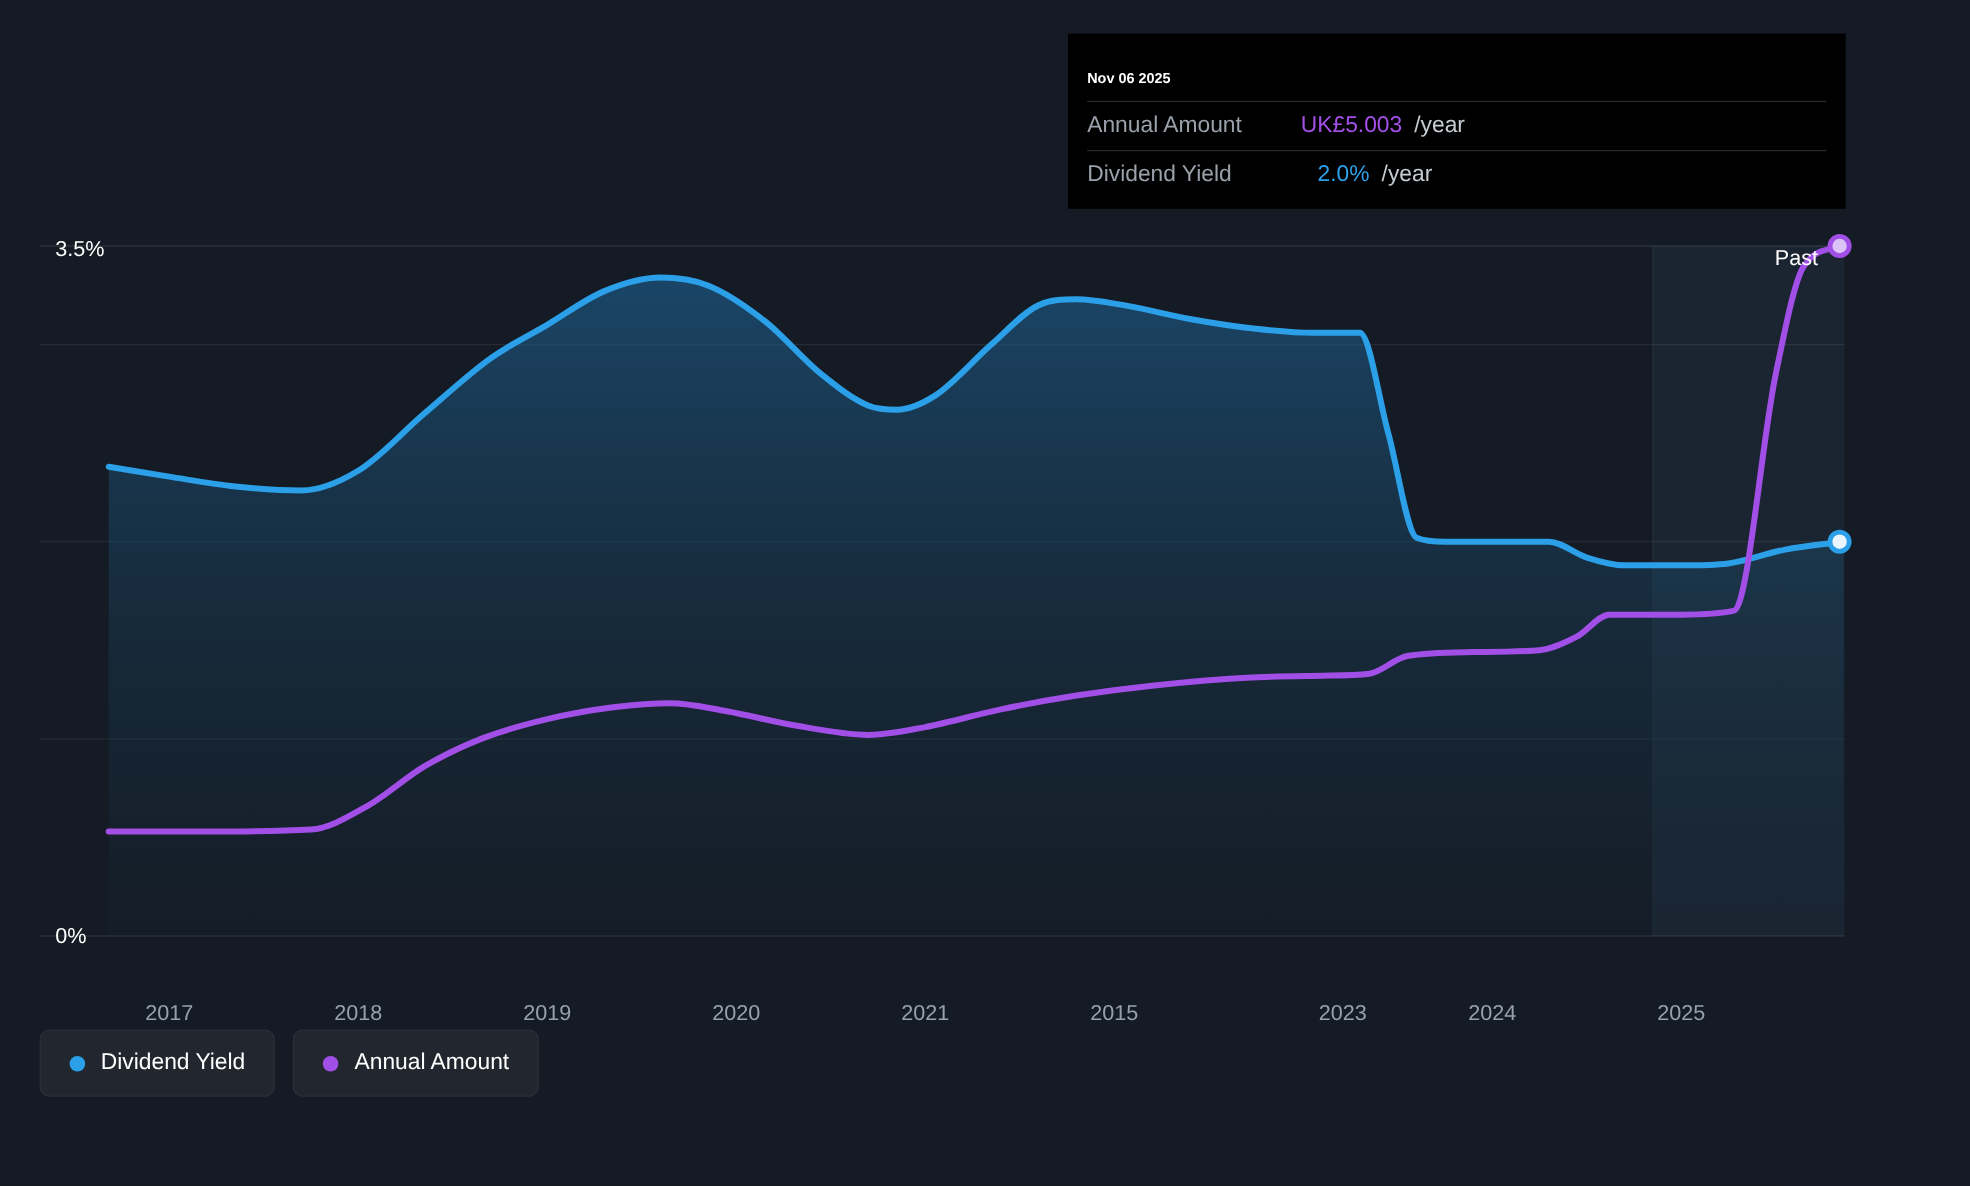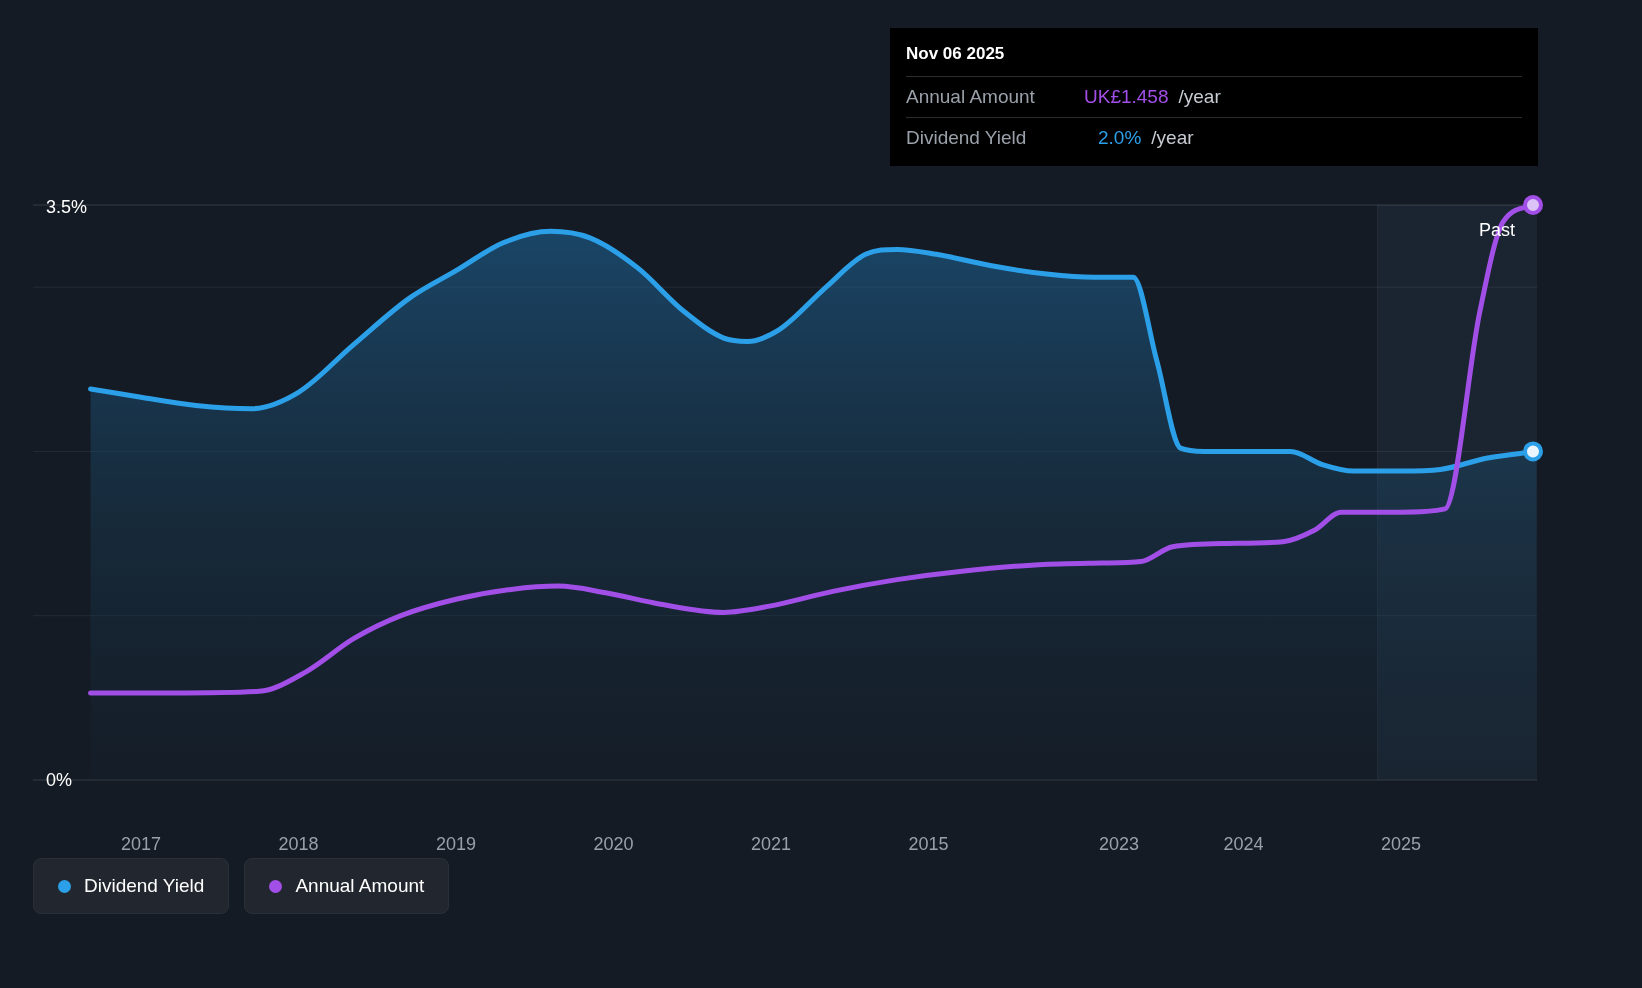--- a/index.html
+++ b/index.html
@@ -8,32 +8,32 @@
     width:1642px; height:988px; position:relative; overflow:hidden;
     font-family:"Liberation Sans", sans-serif;
   }
   .stage { position:absolute; inset:0; }
 
   
   .tooltip {
     position:absolute; left:890px; top:28px; width:648px;
     background:#000; padding:12px 16px 8px 16px; z-index:5;
   }
-  .tt-title { font-size:17px; font-weight:bold; color:#fff; padding:4px 0 12px 0; border-bottom:1px solid #2c2c2c; }
+  .tt-title { font-size:12px; font-weight:bold; color:#fff; padding:4px 0 12px 0; border-bottom:1px solid #2c2c2c;margin-top:14px; }
   .tt-row { display:flex; align-items:center; padding:9px 0; border-bottom:1px solid #2c2c2c; }
   .tt-row:last-child { border-bottom:none; }
   .tt-label { width:178px; font-size:19px; color:#9AA1AA; }
   .tt-value { font-size:19px; }
   .tt-suffix { font-size:19px; color:#C7CCD2;margin-left:10px; }
 
   
   .ylabel { position:absolute; color:#fff; font-size:18px; z-index:2;margin-top:23px; }
   .ylabel.top { left:46px; top:174px; }
   .ylabel.bottom { left:46px; top:747px; }
-  .past-label { position:absolute; left:1479px; top:220px; color:#fff; font-size:18px; z-index:3; }
+  .past-label { position:absolute; left:1479px; top:205px; color:#fff; font-size:18px; z-index:3; }
 
   #chart { position:absolute; left:0; top:0; overflow:visible; }
 
   #xticks { position:absolute; left:0; top:794px; width:1642px; height:26px; }
   .xtick { position:absolute; width:90px; text-align:center; color:#98A0AA; font-size:18px;margin-top:40px; }
 
   
   #legend { position:absolute; left:33px; top:858px; display:flex; gap:15px; }
   .legend-btn {
     display:flex; align-items:center; gap:13px; height:56px; padding:0 24px;
@@ -47,21 +47,21 @@
 </head>
 <body>
 
 <div class="stage">
 
   <div class="tooltip">
     <div class="tt-title">Nov 06 2025</div>
     <div class="tt-row">
       <span class="tt-label">Annual Amount</span>
       <span>
-        <span class="tt-value" style="color: rgb(162, 79, 232);">UK£1.458</span><span class="tt-suffix">/year</span>
+        <span class="tt-value" style="color: rgb(162, 79, 232);">UK£5.003</span><span class="tt-suffix">/year</span>
       </span>
     </div>
     <div class="tt-row">
       <span class="tt-label">Dividend Yield</span>
       <span>
         <span class="tt-value" style="color: rgb(43, 160, 232); margin-left: 14px;">2.0%</span><span class="tt-suffix">/year</span>
       </span>
     </div>
   </div>
 

